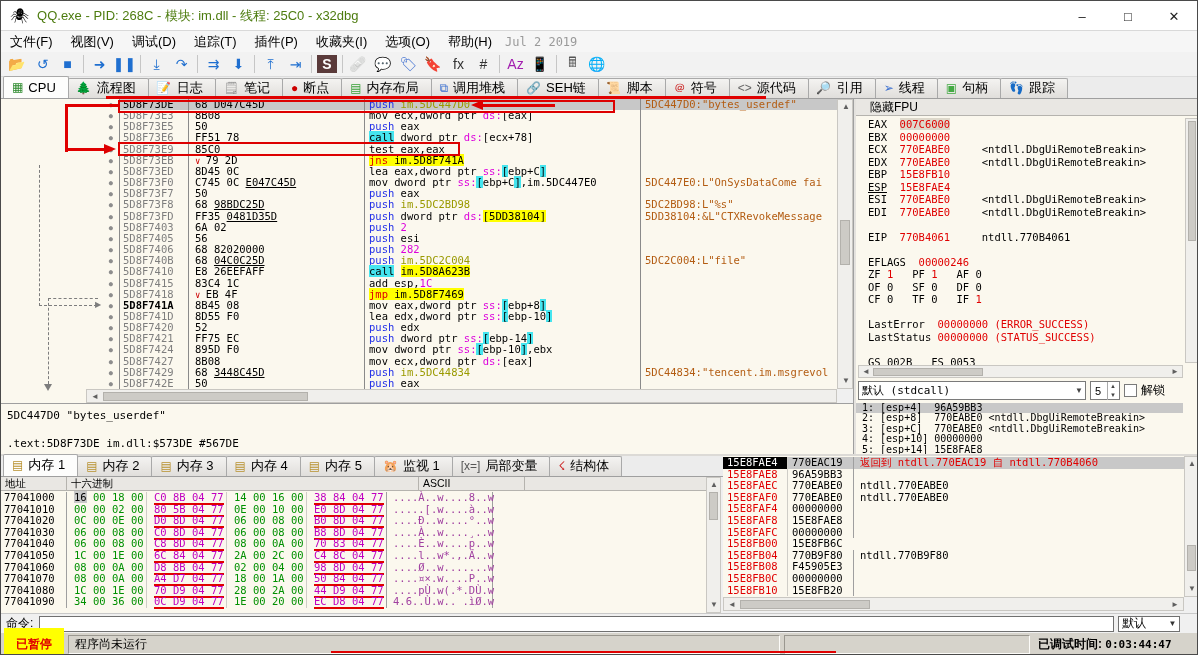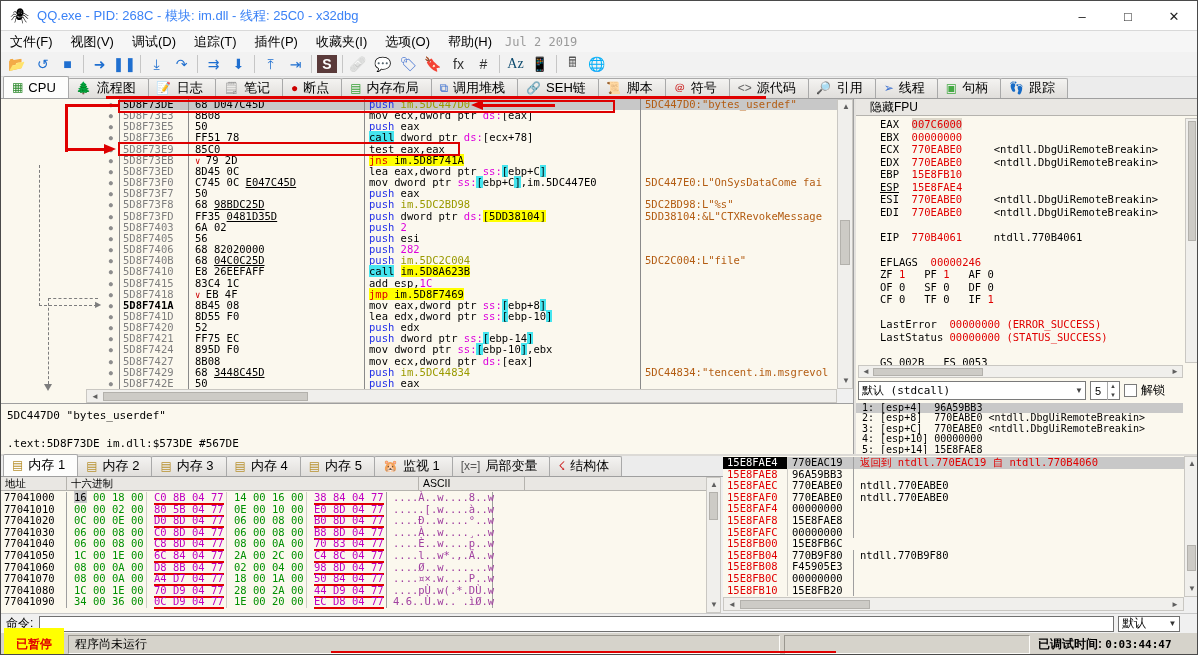--- a/index.html
+++ b/index.html
@@ -4,21 +4,21 @@
 <style>
   html,body{margin:0;padding:0;background:#888;}
   *{box-sizing:border-box;}
   .window{position:relative;width:1198px;height:655px;background:#f0f0f0;border:1px solid #4a4a4a;
     font-family:"Liberation Sans","DejaVu Sans",sans-serif;overflow:hidden;}
   .mono{font-family:"DejaVu Sans Mono","Liberation Mono",monospace;}
 
   
   .titlebar{position:absolute;left:0;top:0;width:100%;height:30px;background:#fff;border-bottom:1px solid #d9d9d9;display:flex;align-items:center;}
   .title-icon{margin-left:9px;font-size:15px;}
-  .title-text{margin-left:8px;font-size:13px;color:#3b82f6;}
+  .title-text{margin-left:8px;font-size:13px;color:#4d7c0f;}
   .win-btns{position:absolute;right:0;top:0;height:30px;display:flex;}
   .win-btn{width:46px;height:30px;display:flex;align-items:center;justify-content:center;font-size:13px;color:#222;}
 
   
   .menubar{position:absolute;left:0;top:30px;width:100%;height:21px;background:#f6f6f6;display:flex;align-items:center;font-size:13px;}
   .menu-item{padding:2px 9px;color:#000;}
   .menu-date{color:#9a9a9a;font-family:"DejaVu Sans Mono",monospace;font-size:12px;padding-left:4px;}
 
   
   .toolbar{position:absolute;left:0;top:51px;width:100%;height:25px;background:#f2f2f2;border-bottom:1px solid #dcdcdc;display:flex;align-items:center;padding-left:4px;}
@@ -162,21 +162,21 @@
       <span class="tb-sep"></span>
       <span class="tb-icon" style="color: rgb(255, 255, 255); background: rgb(90, 58, 58); font-weight: bold; width: 20px; height: 18px; margin: 0px 2px;">S</span>
       <span class="tb-sep"></span>
       <span class="tb-icon" style="color: rgb(208, 128, 80);">🩹</span>
       <span class="tb-icon" style="color: rgb(208, 192, 64);">💬</span>
       <span class="tb-icon" style="color: rgb(64, 112, 208);">🏷</span>
       <span class="tb-icon" style="color: rgb(208, 64, 64);">🔖</span>
       <span class="tb-icon" style="color: rgb(51, 51, 51);">fx</span>
       <span class="tb-icon" style="color: rgb(51, 51, 51);">#</span>
       <span class="tb-sep"></span>
-      <span class="tb-icon" style="color: #0c4a6e; font-family: Liberation Serif, serif;">Az</span>
+      <span class="tb-icon" style="color: #a21caf;">Az</span>
       <span class="tb-icon" style="color: rgb(64, 112, 208);">📱</span>
       <span class="tb-sep"></span>
       <span class="tb-icon" style="color: rgb(85, 85, 85);">🖩</span>
       <span class="tb-icon" style="color: rgb(48, 128, 192);">🌐</span>
     </div>
 
   <div class="tabbar" style="left:0;top:76px;width:1198px;height:22px;padding-left:2px;" id="toptabs">
       <div class="tab active">
         <span class="ticon" style="color: rgb(46, 139, 46);">▦</span>
         <span>CPU</span>
@@ -283,21 +283,21 @@
   <div class="infopane" style="left:0;top:402px;width:852px;height:51px;">
     <div class="mono">5DC447D0 "bytes_userdef"</div>
     <div class="mono"> </div>
     <div class="mono">.text:5D8F73DE im.dll:$573DE #567DE</div>
   </div>
 
   <div style="position:absolute;left:852px;top:98px;width:3px;height:355px;background:#e4e2de;border-left:1px solid #9f9f9f;"></div>
 
   <div class="pane" style="left:855px;top:98px;width:343px;height:355px;">
     <div class="reghdr" style="left:0;top:0;width:343px;">隐藏FPU</div>
-    <div id="reglines" class="mono" style="position:absolute;left:12px;top:19px;width:327px;">
+    <div id="reglines" class="mono" style="position:absolute;left:0;top:19px;width:327px;">
         <div class="regline"><span class="rg-k">EAX  </span><span class="rg-rh">007C6000</span></div>
         <div class="regline"><span class="rg-k">EBX  </span><span class="rg-r">00000000</span></div>
         <div class="regline"><span class="rg-k">ECX  </span><span class="rg-r">770EABE0</span><span class="rg-k">     &lt;ntdll.DbgUiRemoteBreakin&gt;</span></div>
         <div class="regline"><span class="rg-k">EDX  </span><span class="rg-r">770EABE0</span><span class="rg-k">     &lt;ntdll.DbgUiRemoteBreakin&gt;</span></div>
         <div class="regline"><span class="rg-k">EBP  </span><span class="rg-r">15E8FB10</span></div>
         <div class="regline"><span class="rg-ku">ESP</span><span class="rg-k">  </span><span class="rg-r">15E8FAE4</span></div>
         <div class="regline"><span class="rg-k">ESI  </span><span class="rg-r">770EABE0</span><span class="rg-k">     &lt;ntdll.DbgUiRemoteBreakin&gt;</span></div>
         <div class="regline"><span class="rg-k">EDI  </span><span class="rg-r">770EABE0</span><span class="rg-k">     &lt;ntdll.DbgUiRemoteBreakin&gt;</span></div>
         <div class="regline"> </div>
         <div class="regline"><span class="rg-k">EIP  </span><span class="rg-r">770B4061</span><span class="rg-k">     ntdll.770B4061</span></div>

